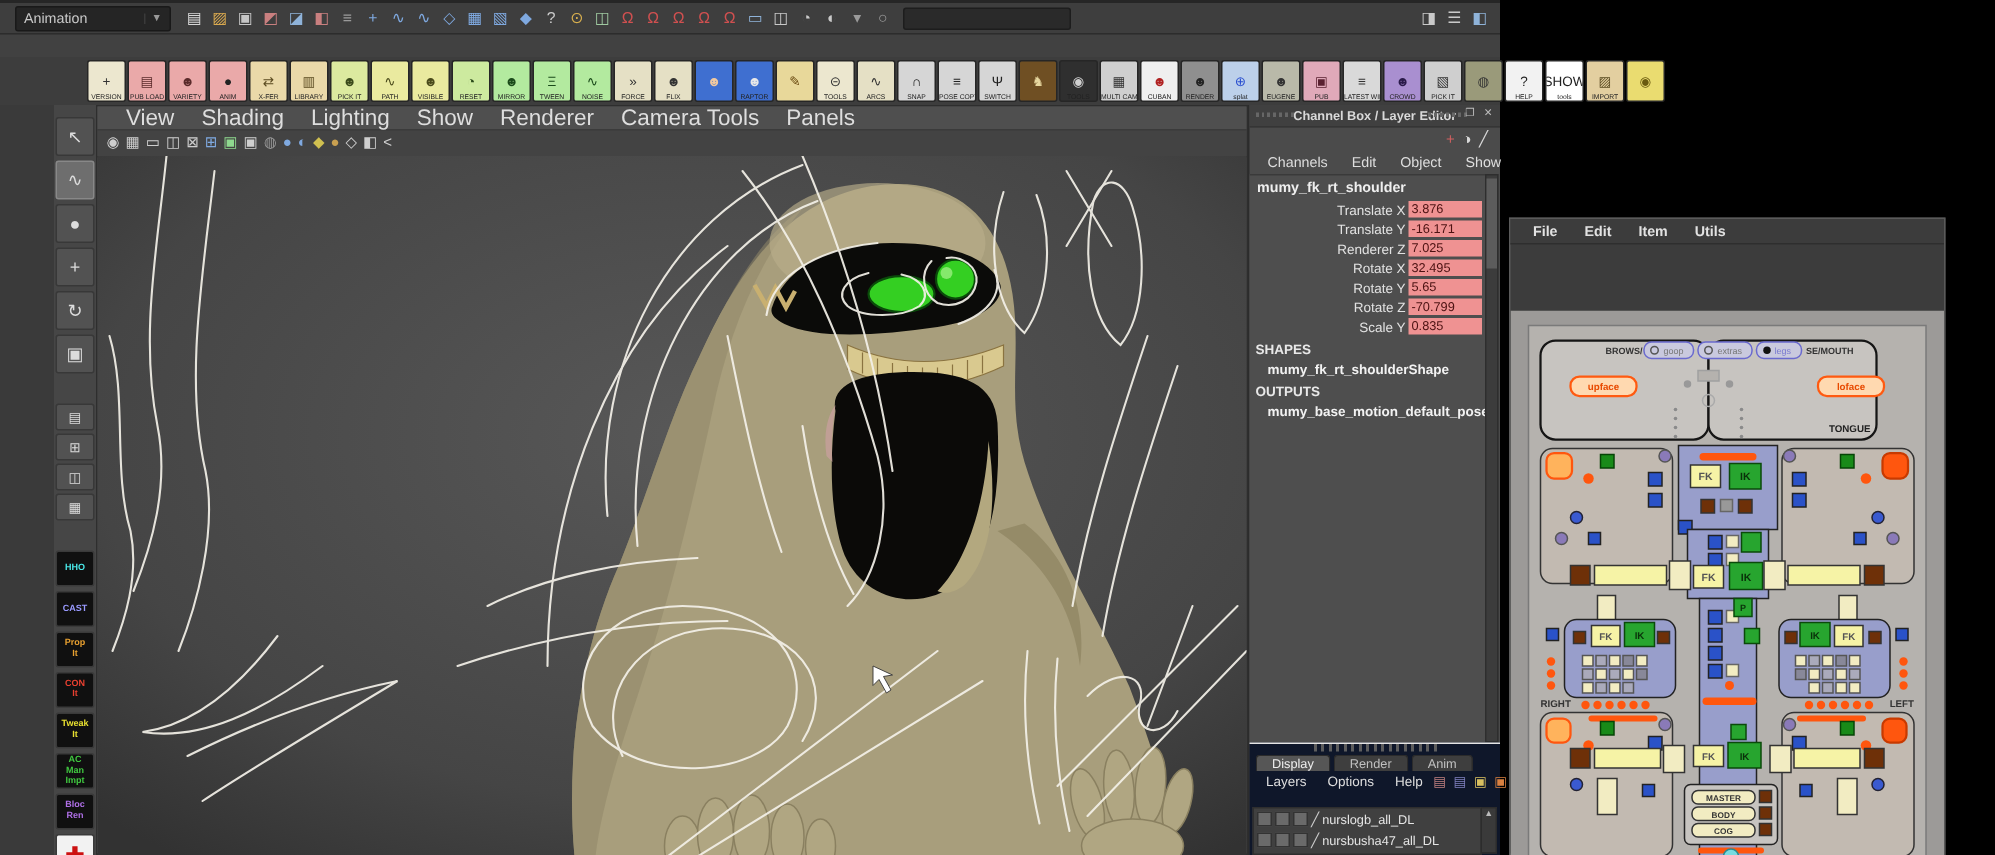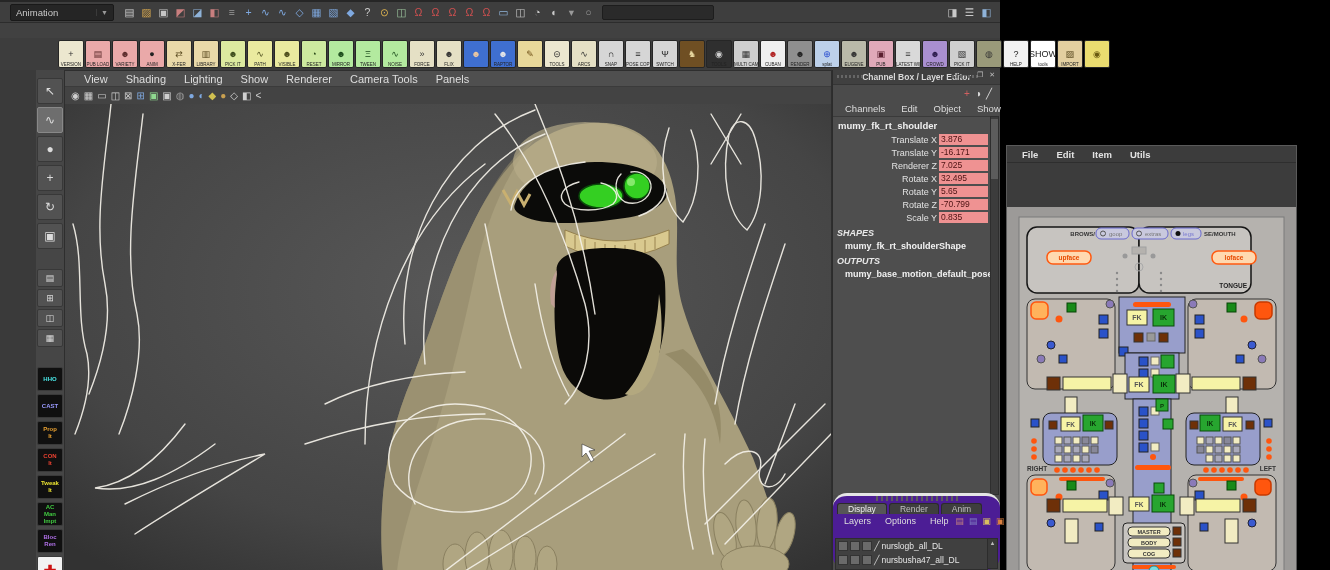--- a/index.html
+++ b/index.html
@@ -42,21 +42,21 @@
   .tool-btn.small{height:16px;font-size:9px;}
   .tb-gap{height:14px;flex:none;}
   .cust-btn{width:24px;height:22px;background:#101010;border:1px solid #3a3a3a;border-radius:2px;
             font-size:6px;font-weight:bold;line-height:7px;display:flex;align-items:center;
             justify-content:center;text-align:center;flex:none;white-space:pre-line;}
   .cust-btn.aid{background:#f2f2f2;color:#cc1111;font-size:15px;height:26px;}
   
   .viewport{position:absolute;left:64px;top:70px;width:768px;bottom:0;background:#4a4a4a;
             border:1px solid #2e2e2e;box-sizing:border-box;}
   .vp-menus{height:15px;background:#4f4f4f;display:flex;align-items:center;padding-left:10px;}
-  .vp-menus span{font-size:11px;color:#dedede;padding:0 9px;flex:none;}
+  .vp-menus span{font-size:15px;color:#dedede;padding:0 9px;flex:none;}
   .vp-iconrow{height:17px;background:#434343;border-top:1px solid #3b3b3b;border-bottom:1px solid #2d2d2d;
               display:flex;align-items:center;gap:4px;padding-left:6px;}
   .vp-ic{font-size:10px;line-height:15px;flex:none;}
   .vp-canvas{position:absolute;left:0;top:33px;right:0;bottom:0;}
   .vp-canvas svg{display:block;}
   
   .cbox{position:absolute;left:832px;top:70px;width:168px;bottom:0;background:#4b4b4b;
         border-left:1px solid #2c2c2c;box-sizing:border-box;}
   .cb-header{height:14px;background:#404040;display:flex;align-items:center;justify-content:center;
              position:relative;border-bottom:1px solid #353535;}
@@ -69,27 +69,27 @@
   .cb-iconrow span{font-size:10px;}
   .cb-menus{height:15px;display:flex;align-items:center;padding-left:4px;}
   .cb-menus span{font-size:9.5px;color:#dedede;padding:0 8px;}
   .cb-body{position:absolute;left:0;top:46px;right:9px;bottom:75px;background:#4e4e4e;
            border-top:1px solid #3a3a3a;overflow:hidden;}
   .cb-obj{font-size:9.5px;font-weight:bold;color:#efefef;padding:3px 0 2px 5px;}
   .cb-row{display:flex;justify-content:flex-end;align-items:center;height:13px;padding-right:3px;}
   .cb-lab{font-size:9px;color:#e2e2e2;margin-right:2px;}
   .cb-val{width:47px;height:11px;background:#ef9292;color:#4c1212;font-size:8.5px;
           line-height:11px;padding-left:2px;flex:none;}
-  .cb-sect{font-size:9px;font-weight:bold;color:#e8e8e8;padding:4px 0 1px 4px;font-style:italic;}
+  .cb-sect{font-size:9px;font-weight:bold;color:#e8e8e8;padding:4px 0 1px 4px;}
   .cb-sub{font-size:9px;font-weight:bold;color:#f2f2f2;padding:2px 0 1px 12px;}
   .cb-vscroll{position:absolute;right:1px;top:46px;width:7px;bottom:75px;background:#3c3c3c;
               border:1px solid #2e2e2e;}
   .cb-vscroll .thumb{position:absolute;left:0;right:0;top:2px;height:60px;background:#5c5c5c;}
   
-  .ledit{position:absolute;left:0;right:0;bottom:0;height:74px;background:#4c1d95;border-top:3px solid #e5e5e5;border-radius:14px;}
+  .ledit{position:absolute;left:0;right:0;bottom:0;height:74px;background:#0f172a;border-top:1px solid #e5e5e5;}
   .le-grip{height:5px;background:repeating-linear-gradient(90deg,transparent 0 3px,#5d5d5d 3px 5px);
            margin:0 40px;}
   .le-tabs{display:flex;gap:2px;padding-left:4px;height:13px;align-items:flex-end;}
   .le-tab{font-size:8.5px;color:#c0c0c0;background:#3e3e3e;border:1px solid #2b2b2b;border-bottom:none;
           border-radius:3px 3px 0 0;padding:0 10px;}
   .le-tab.active{background:#565656;color:#eee;}
   .le-menus{display:flex;height:13px;align-items:center;padding-left:4px;}
   .le-menus span{font-size:9px;color:#dedede;padding:0 7px;}
   .le-icons{display:flex;justify-content:flex-end;gap:5px;height:13px;align-items:center;padding-right:14px;}
   .le-icons span{font-size:9px;}

